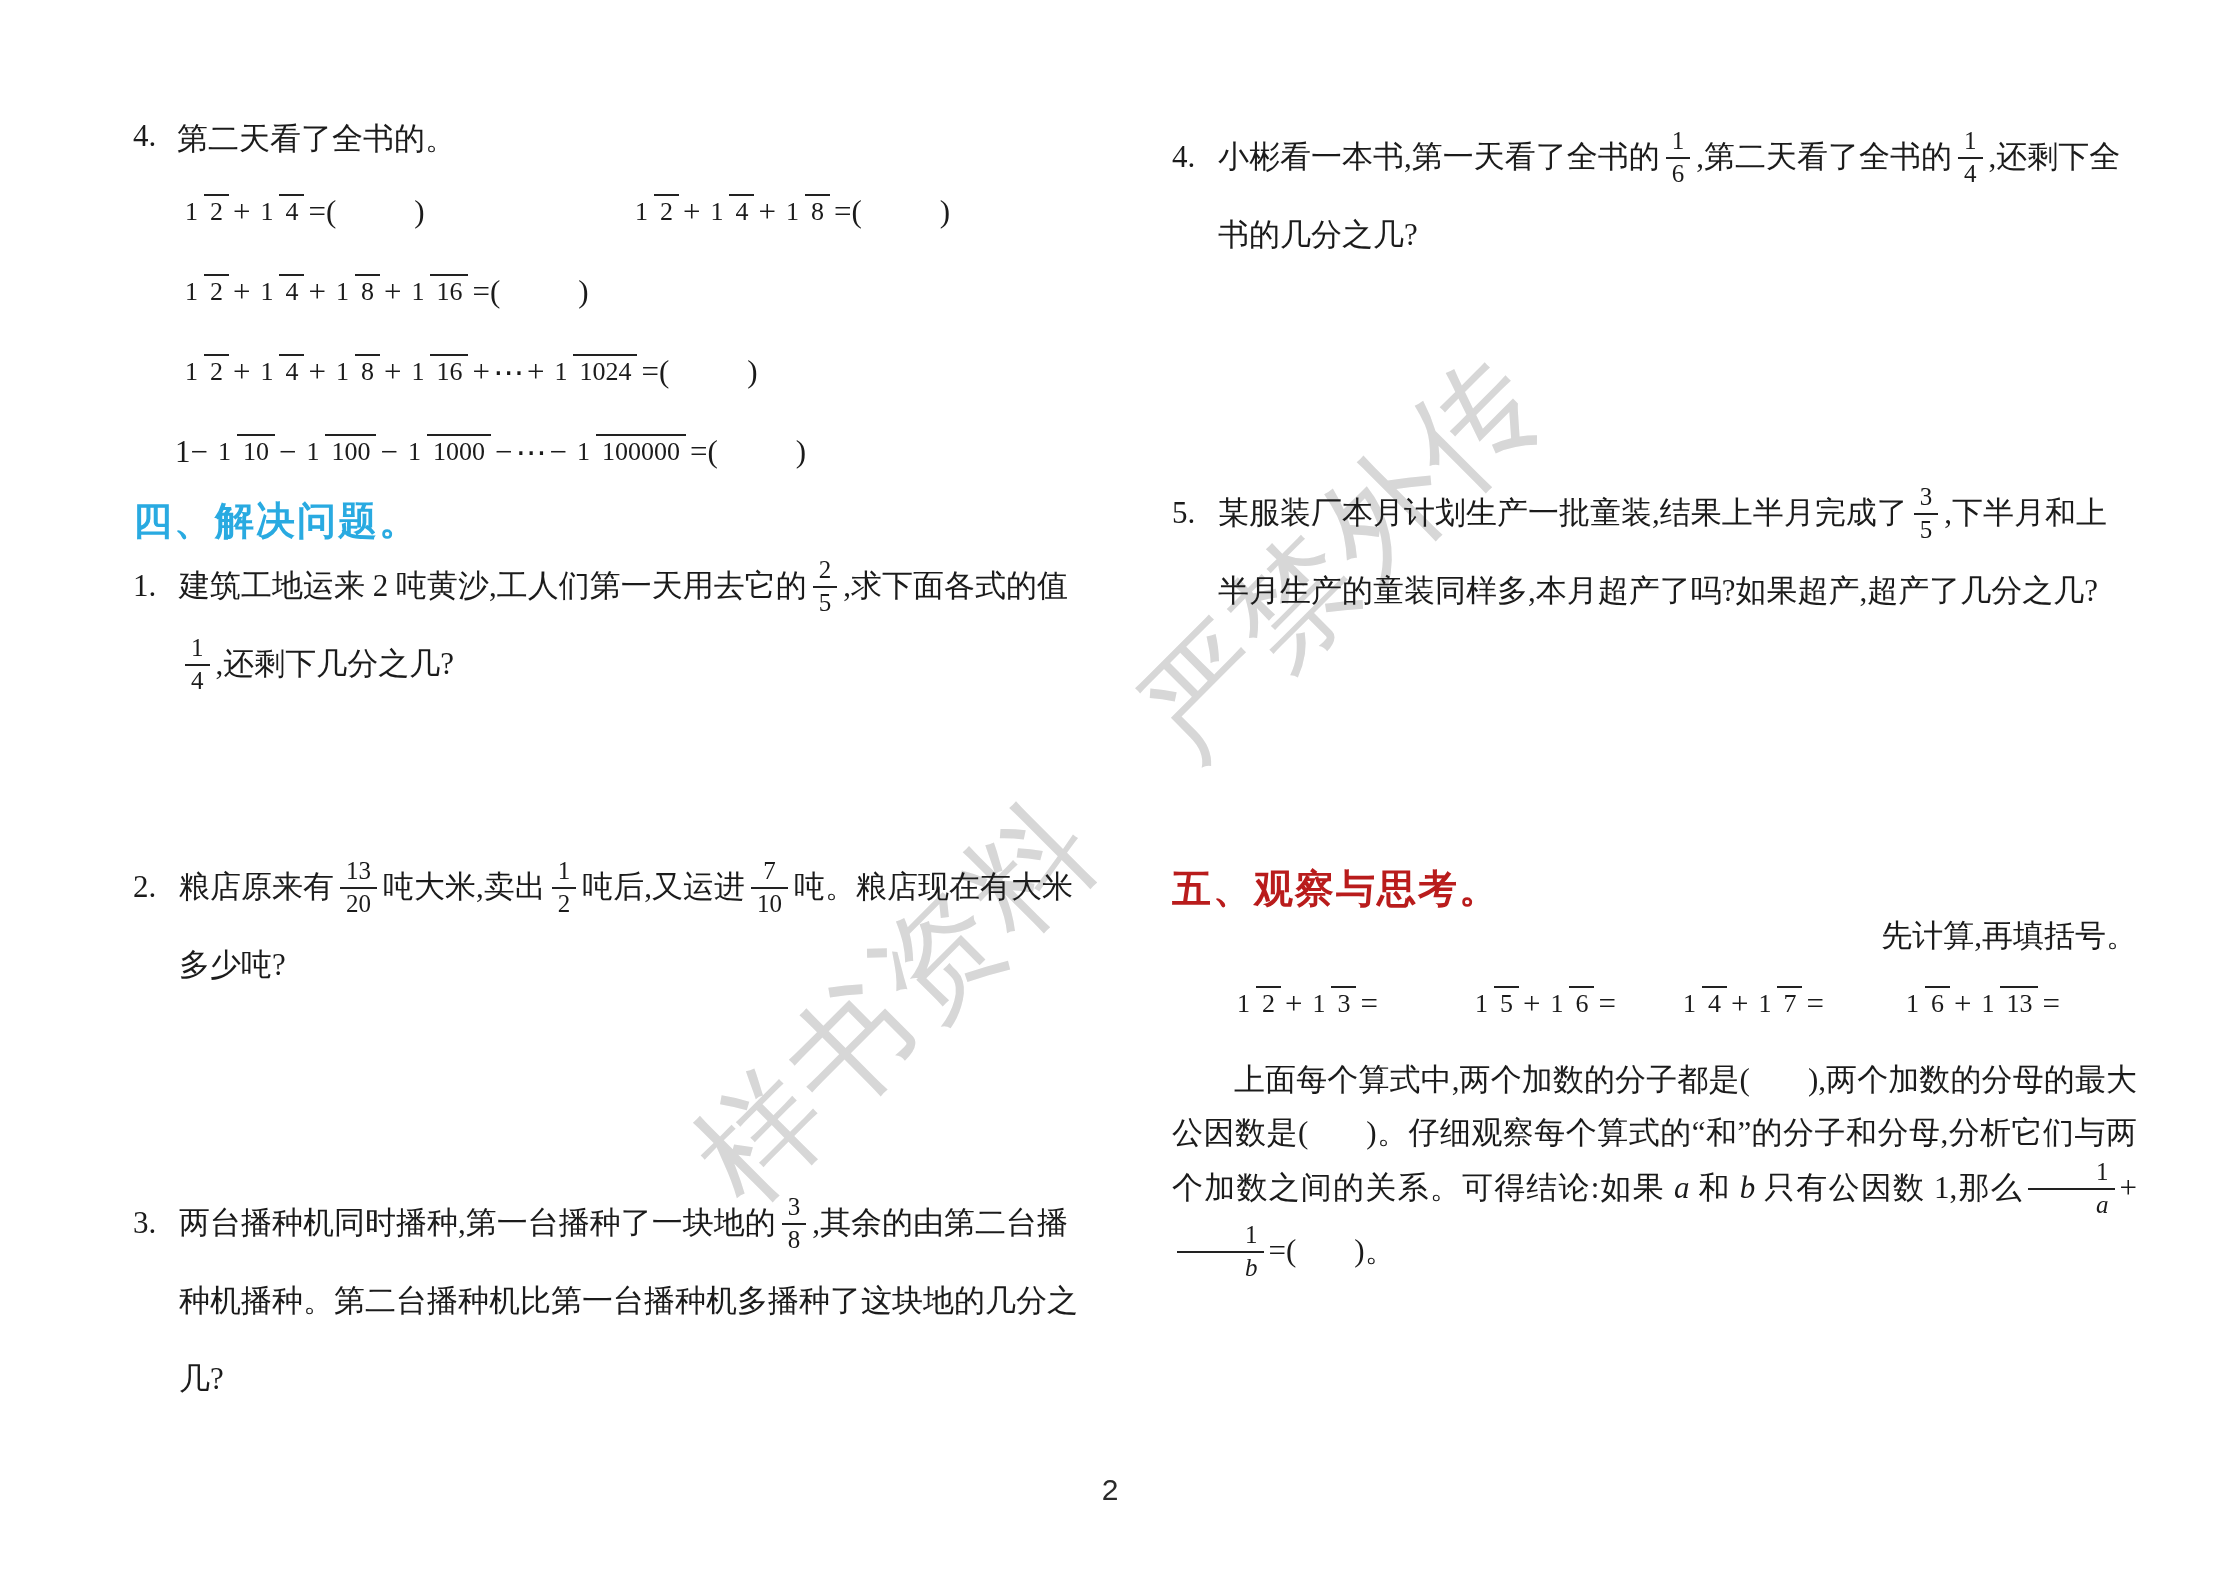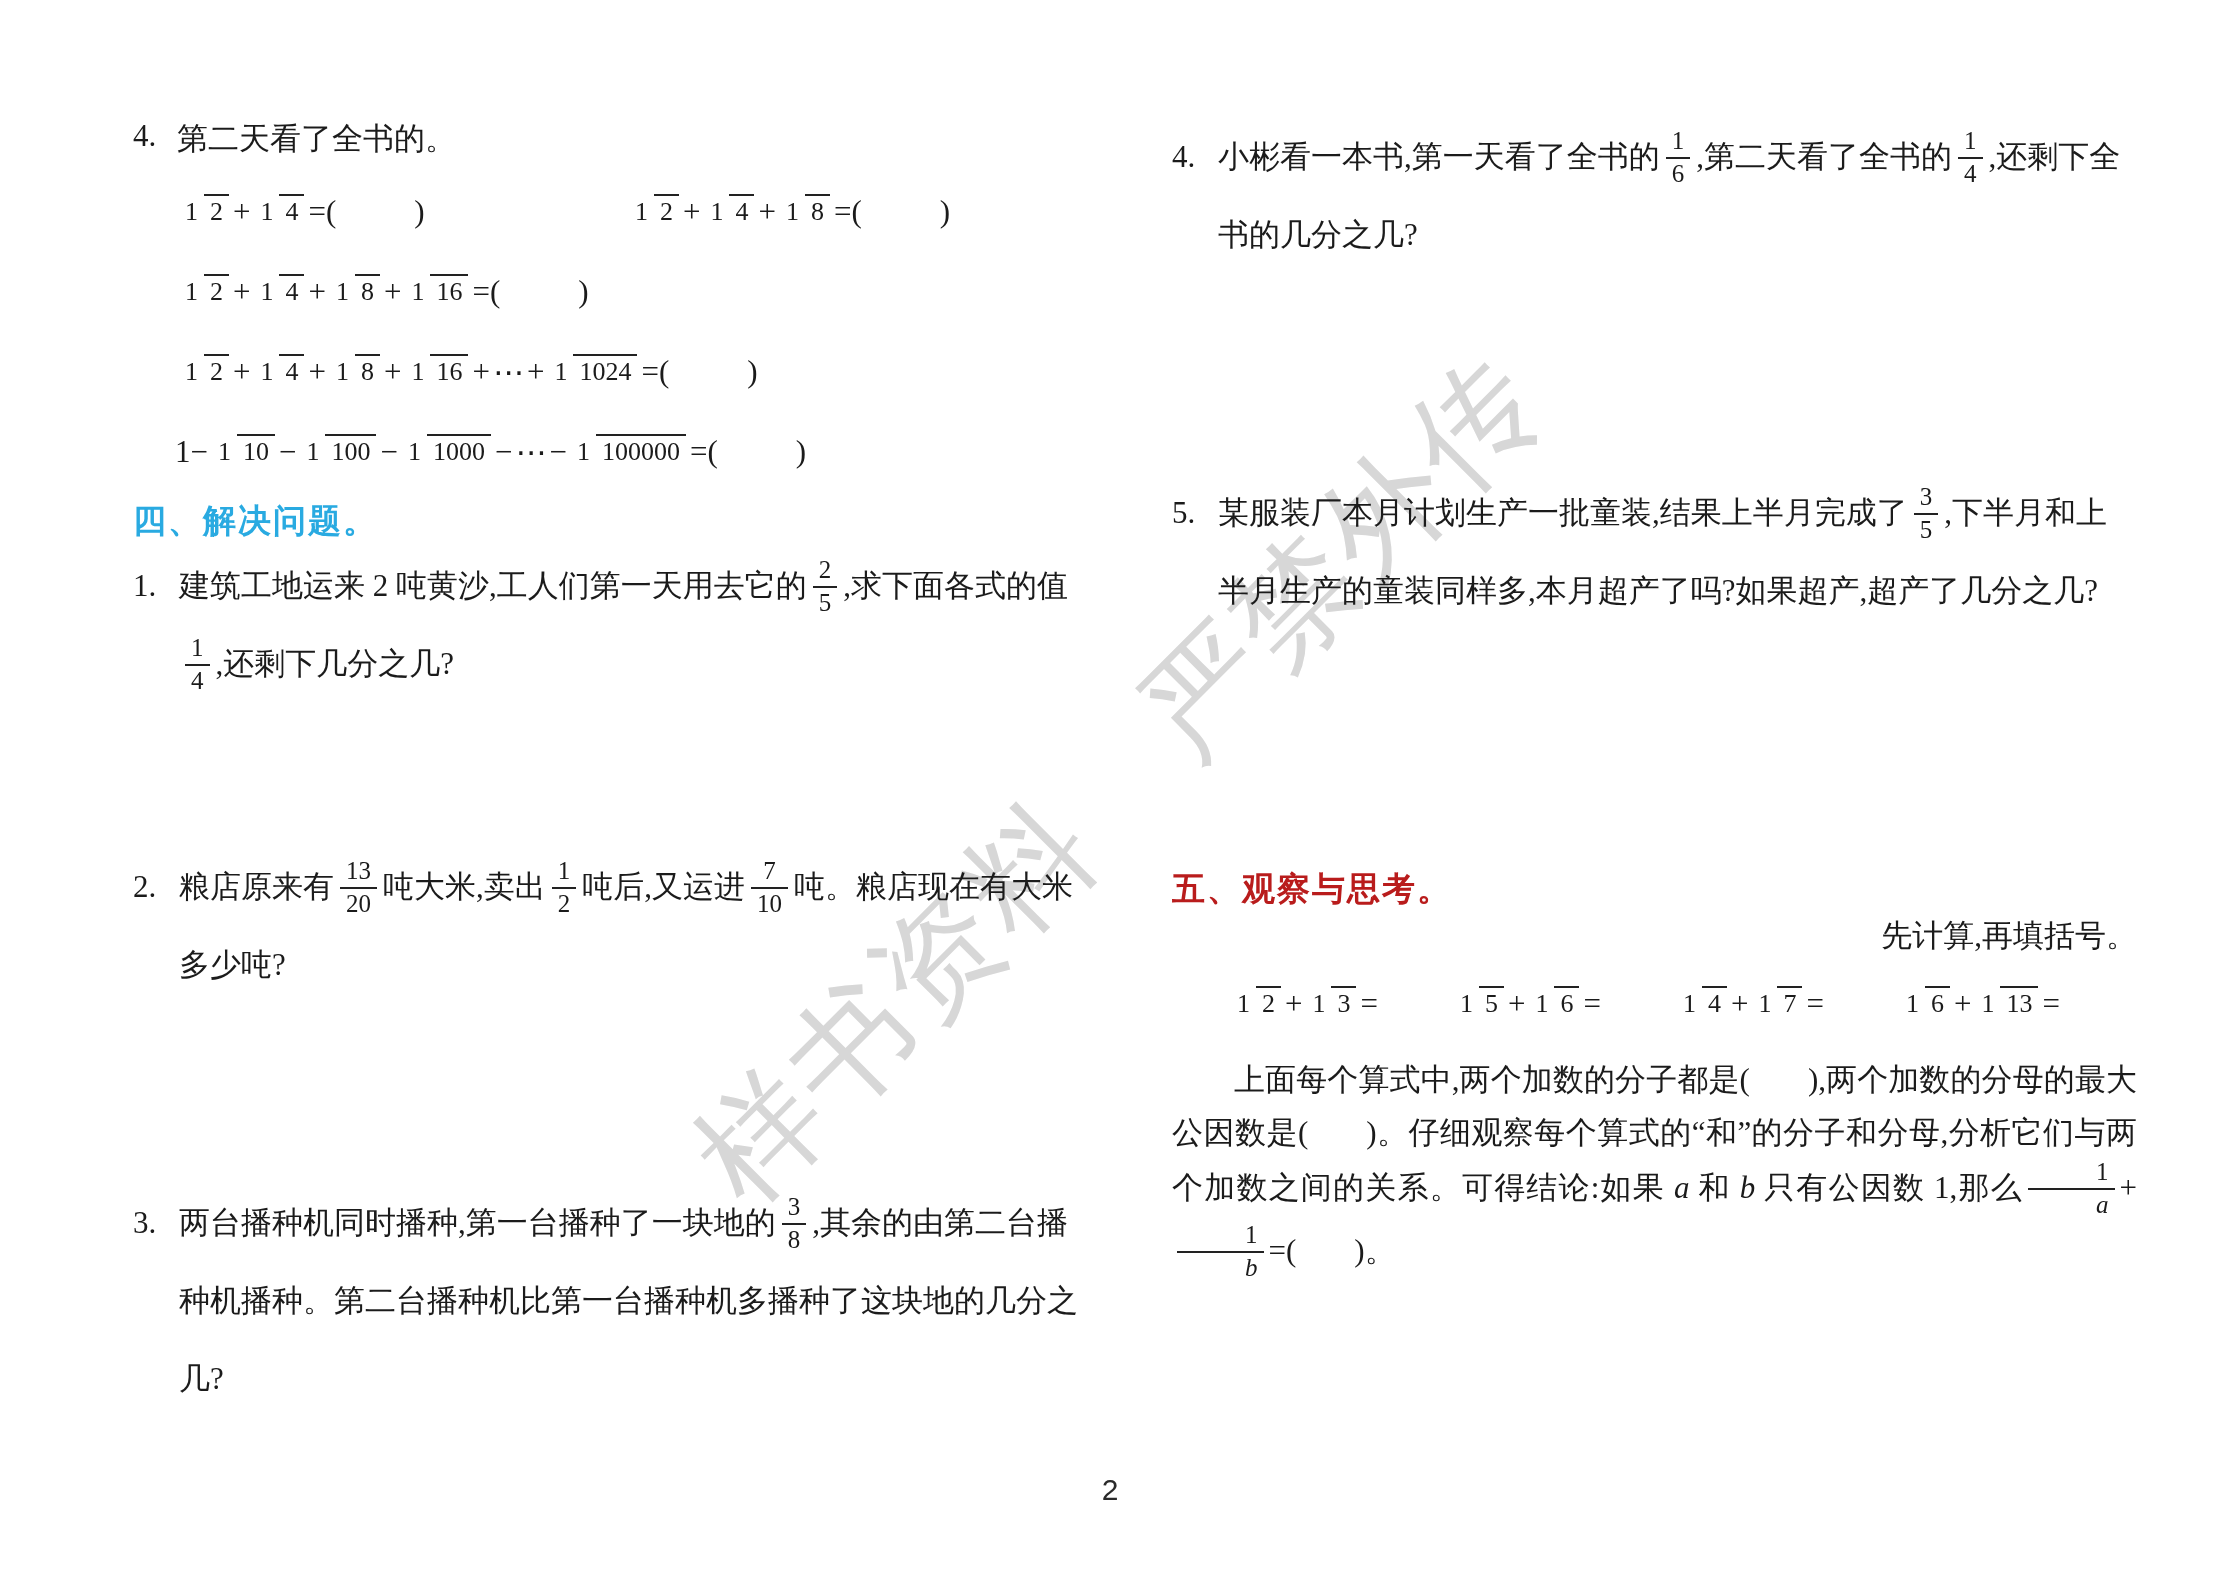--- a/index.html
+++ b/index.html
@@ -32,21 +32,21 @@
 
   .frac { display:inline-flex; flex-direction:column; align-items:center; line-height:1; margin:0 4px; }
   .fn,.fd { font-size:26px; line-height:1.22; padding:0 6px; text-align:center; }
   .fd { border-top:2px solid #222; }
   .it { font-style:italic; }
   .gap { display:inline-block; height:1px; }
   .dots { font-family:"DejaVu Sans","Liberation Sans",sans-serif; margin:0 3px; }
 
   .sec-heading {
     font-family:"Liberation Sans","DejaVu Sans",sans-serif; font-weight:bold;
-    font-size:33px; letter-spacing:2px; margin-top:6px; height:45px; line-height:45px;
+    font-size:39px; letter-spacing:2px; margin-top:6px; height:45px; line-height:45px;
   }
 
   .problem { display:flex; font-size:31px; line-height:78px; }
   .problem .pnum { width:46px; flex:none; }
   .problem .ptext { flex:1; }
   .ptext .frac { vertical-align:middle; margin:0 6px; position:relative; top:-2px; display:inline-flex; }
   .ptext .fn, .ptext .fd { font-size:25px; }
 
   #left-problems .problem:nth-child(1) { margin-top:4px; }
   #left-problems .problem:nth-child(2) { margin-top:145px; }
@@ -211,21 +211,21 @@
       </div>
     <div class="sec-heading" style="color: #b91c1c;">五、观察与思考。</div>
     <div class="instruction">先计算,再填括号。</div>
     <div class="practice-row" id="practice-row">
         <span class="expr" style="left: 55px;">
           <span class="frac"><span class="fn">1</span><span class="fd">2</span></span>
           <span>+</span>
           <span class="frac"><span class="fn">1</span><span class="fd">3</span></span>
           <span>=</span>
         </span>
-        <span class="expr" style="left: 278px;">
+        <span class="expr" style="left: 293px;">
           <span class="frac"><span class="fn">1</span><span class="fd">5</span></span>
           <span>+</span>
           <span class="frac"><span class="fn">1</span><span class="fd">6</span></span>
           <span>=</span>
         </span>
         <span class="expr" style="left: 501px;">
           <span class="frac"><span class="fn">1</span><span class="fd">4</span></span>
           <span>+</span>
           <span class="frac"><span class="fn">1</span><span class="fd">7</span></span>
           <span>=</span>

